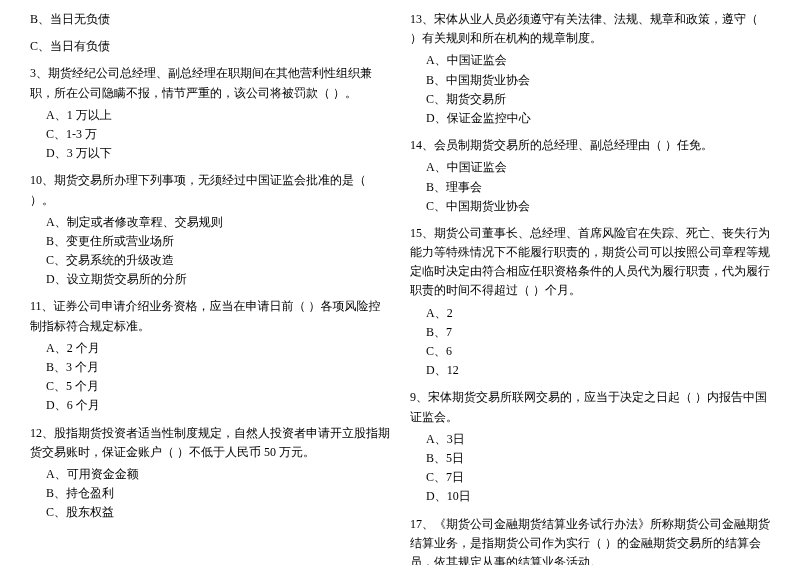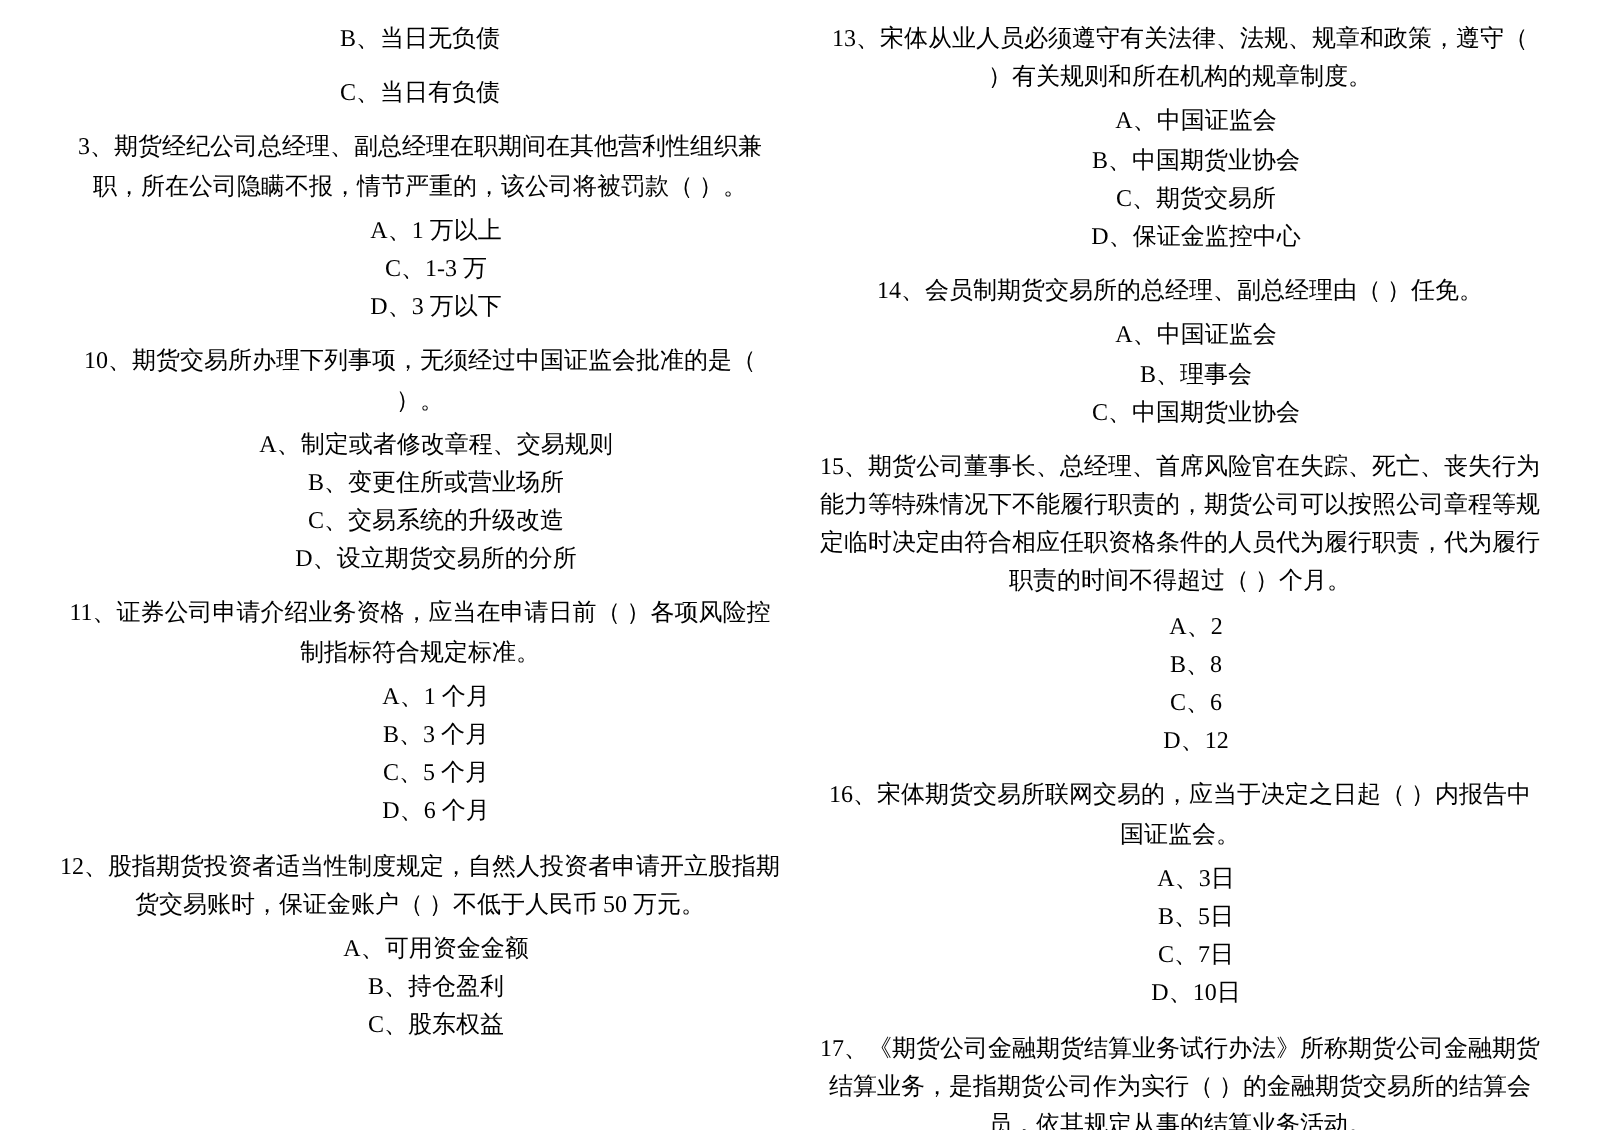--- a/index.html
+++ b/index.html
@@ -22,21 +22,20 @@
     }
     .columns {
       display: flex;
       gap: 20px;
     }
     .column {
       flex: 1;
     }
     .question-block {
       margin-bottom: 8px;
-      text-align: center;
     }
     .question-text {
       margin-bottom: 3px;
       line-height: 1.6;
       text-indent: 0;
     }
     .option {
       margin-left: 16px;
       line-height: 1.6;
       font-family: Liberation Serif, serif;
@@ -67,21 +66,21 @@
       <div class="question-block">
         <div class="question-text">10、期货交易所办理下列事项，无须经过中国证监会批准的是（    ）。</div>
         <div class="option">A、制定或者修改章程、交易规则</div>
         <div class="option">B、变更住所或营业场所</div>
         <div class="option">C、交易系统的升级改造</div>
         <div class="option">D、设立期货交易所的分所</div>
       </div>
 
       <div class="question-block">
         <div class="question-text">11、证券公司申请介绍业务资格，应当在申请日前（    ）各项风险控制指标符合规定标准。</div>
-        <div class="option">A、1 个月</div>
+        <div class="option">A、2 个月</div>
         <div class="option">B、3 个月</div>
         <div class="option">C、5 个月</div>
         <div class="option">D、6 个月</div>
       </div>
 
       <div class="question-block">
         <div class="question-text">12、股指期货投资者适当性制度规定，自然人投资者申请开立股指期货交易账时，保证金账户（    ）不低于人民币 50 万元。</div>
         <div class="option">A、可用资金金额</div>
         <div class="option">B、持仓盈利</div>
         <div class="option">C、股东权益</div>
@@ -103,27 +102,27 @@
       <div class="question-block">
         <div class="question-text">14、会员制期货交易所的总经理、副总经理由（    ）任免。</div>
         <div class="option">A、中国证监会</div>
         <div class="option">B、理事会</div>
         <div class="option">C、中国期货业协会</div>
       </div>
 
       <div class="question-block">
         <div class="question-text">15、期货公司董事长、总经理、首席风险官在失踪、死亡、丧失行为能力等特殊情况下不能履行职责的，期货公司可以按照公司章程等规定临时决定由符合相应任职资格条件的人员代为履行职责，代为履行职责的时间不得超过（    ）个月。</div>
         <div class="option">A、2</div>
-        <div class="option">B、8</div>
+        <div class="option">B、7</div>
         <div class="option">C、6</div>
         <div class="option">D、12</div>
       </div>
 
       <div class="question-block">
-        <div class="question-text">16、宋体期货交易所联网交易的，应当于决定之日起（    ）内报告中国证监会。</div>
+        <div class="question-text">9、宋体期货交易所联网交易的，应当于决定之日起（    ）内报告中国证监会。</div>
         <div class="option">A、3日</div>
         <div class="option">B、5日</div>
         <div class="option">C、7日</div>
         <div class="option">D、10日</div>
       </div>
 
       <div class="question-block">
         <div class="question-text">17、《期货公司金融期货结算业务试行办法》所称期货公司金融期货结算业务，是指期货公司作为实行（    ）的金融期货交易所的结算会员，依其规定从事的结算业务活动。</div>
 
       </div>

